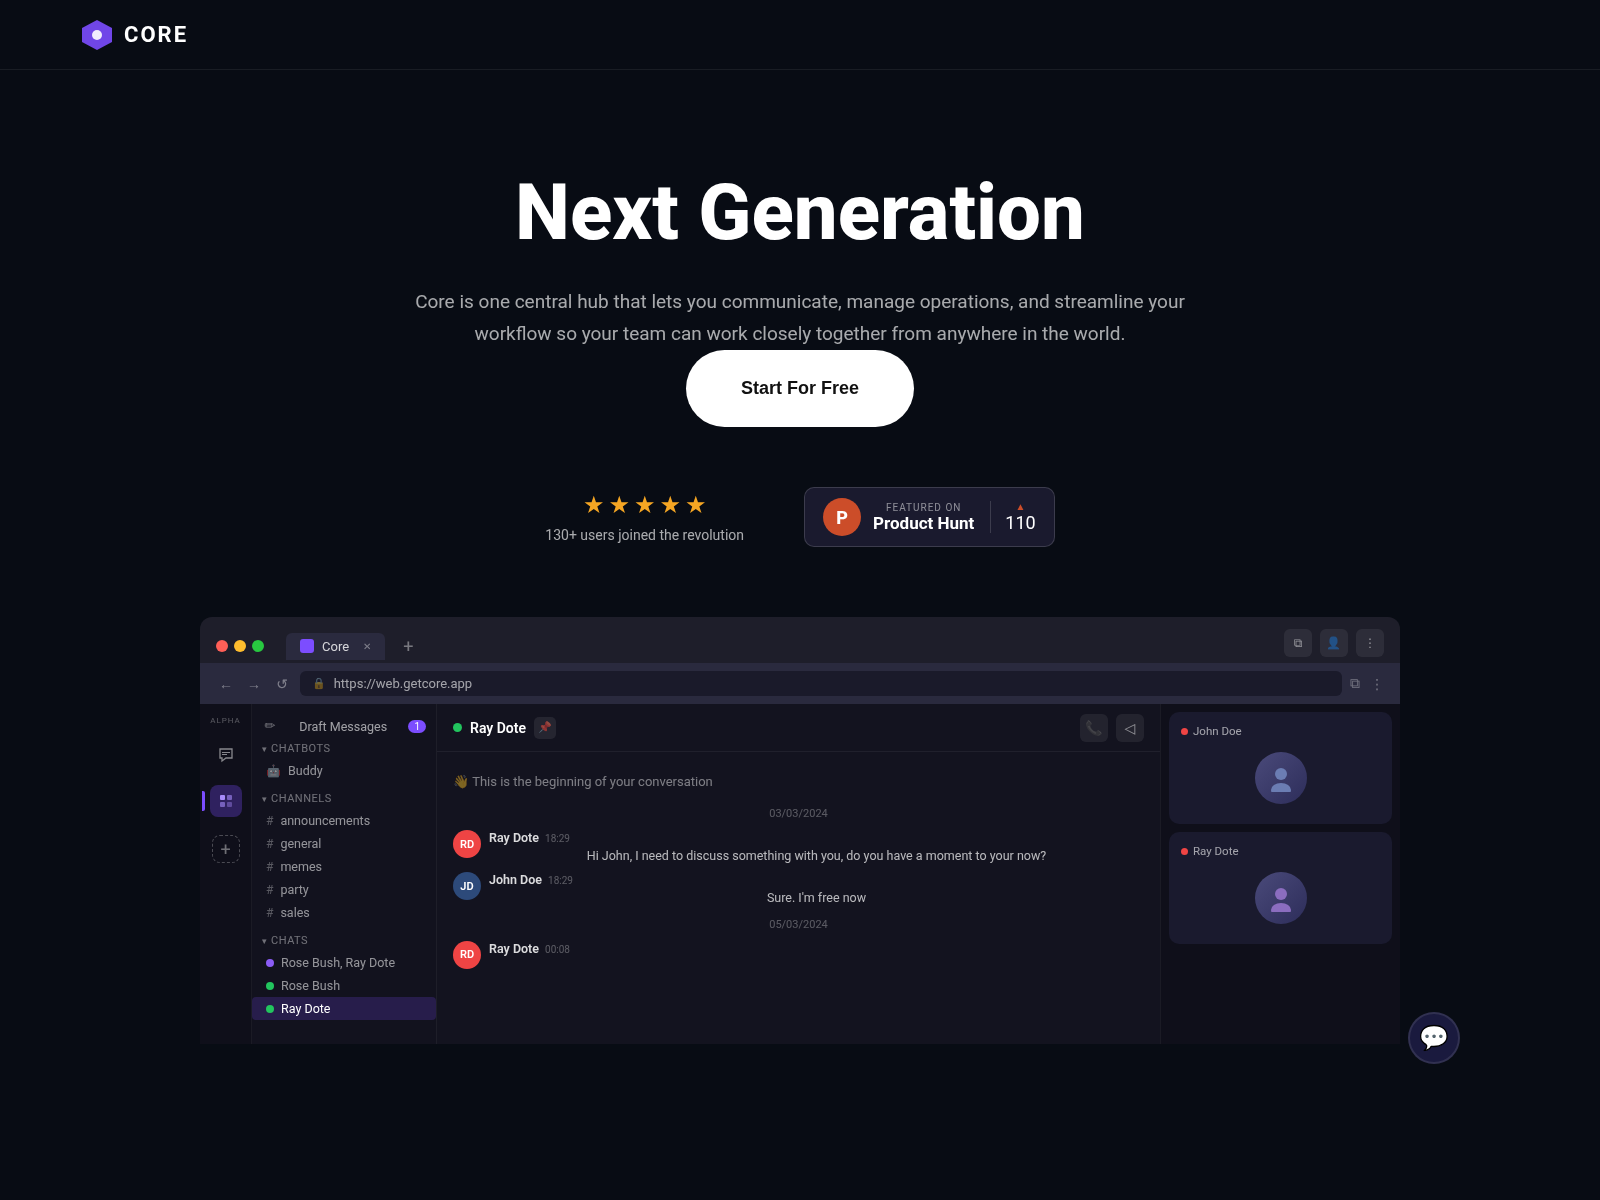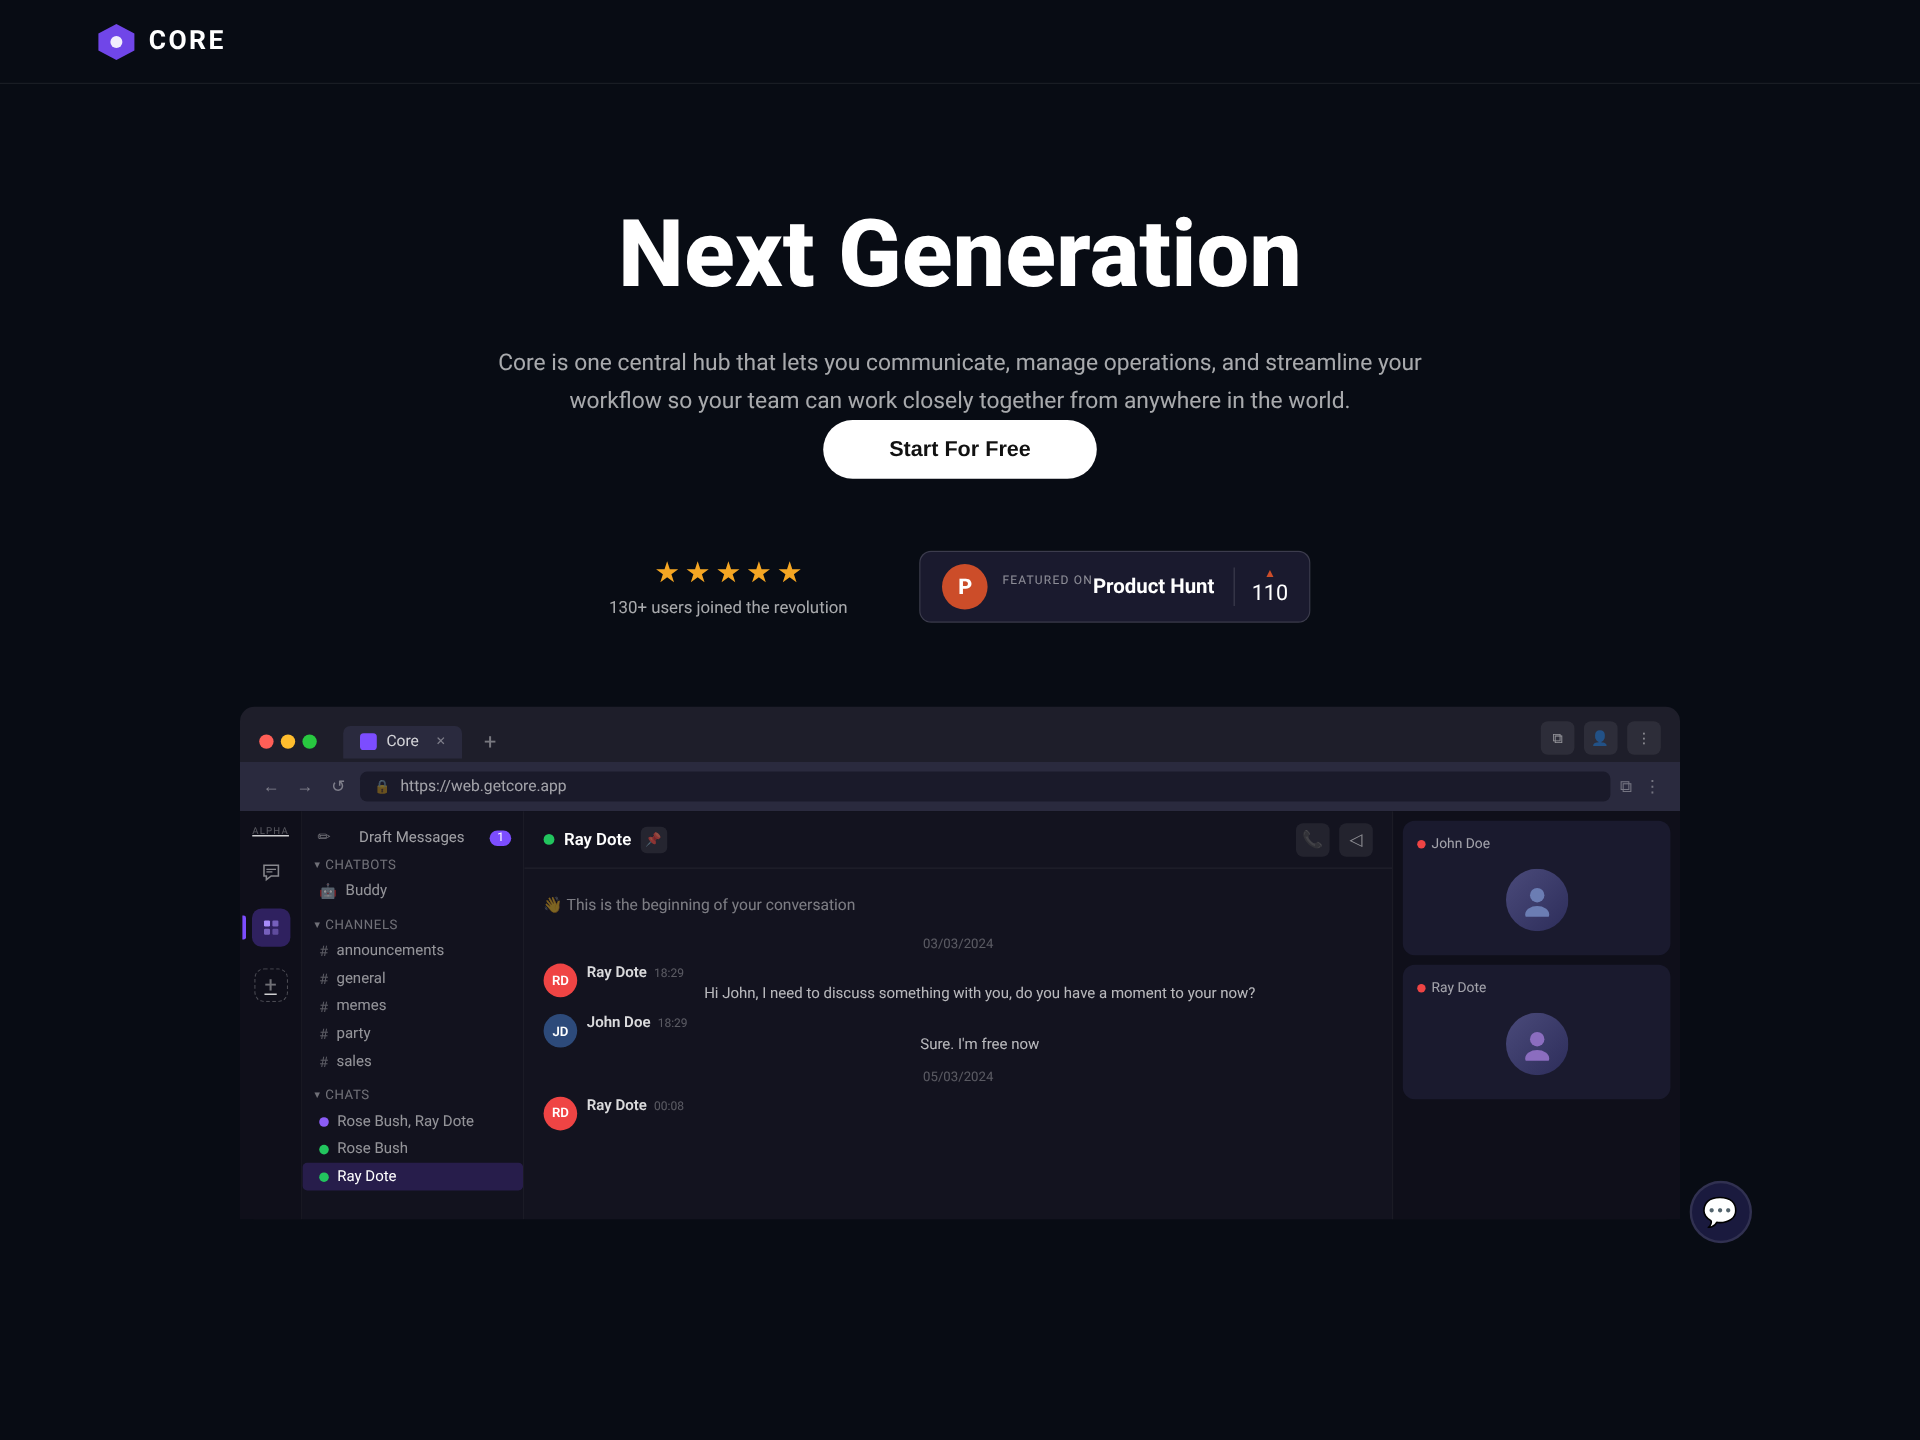--- a/index.html
+++ b/index.html
@@ -90,21 +90,21 @@
       font-size: 19px;
       line-height: 1.7;
       color: rgba(255,255,255,0.65);
       max-width: 780px;
     }
 
     .hero-btn {
       background: #ffffff;
       color: #111;
       border: none;
-      padding: 14px 55px;
+      padding: 28px 55px;
       border-radius: 50px;
       font-size: 18px;
       font-weight: 600;
       cursor: pointer;
       margin-bottom: 60px;
     }
 
     
     .social-proof {
       display: flex;
@@ -154,21 +154,21 @@
       display: flex;
       align-items: center;
       justify-content: center;
       color: #fff;
       font-size: 18px;
       font-weight: 800;
     }
 
     .ph-text {
       display: flex;
-      flex-direction: row;
+      flex-direction: column;
     }
 
     .ph-featured {
       font-size: 10px;
       letter-spacing: 1px;
       color: rgba(255,255,255,0.5);
       text-transform: uppercase;
     }
 
     .ph-name {
@@ -323,21 +323,20 @@
     
     .sidebar-icons {
       width: 52px;
       background: #0f0f1a;
       display: flex;
       flex-direction: column;
       align-items: center;
       padding: 12px 0;
       gap: 14px;
       border-right: 1px solid rgba(255,255,255,0.05);
-      text-decoration: underline;
     }
 
     .alpha-badge {
       font-size: 8px;
       letter-spacing: 1px;
       color: rgba(255,255,255,0.3);
       text-transform: uppercase;
     }
 
     .sidebar-icon {

